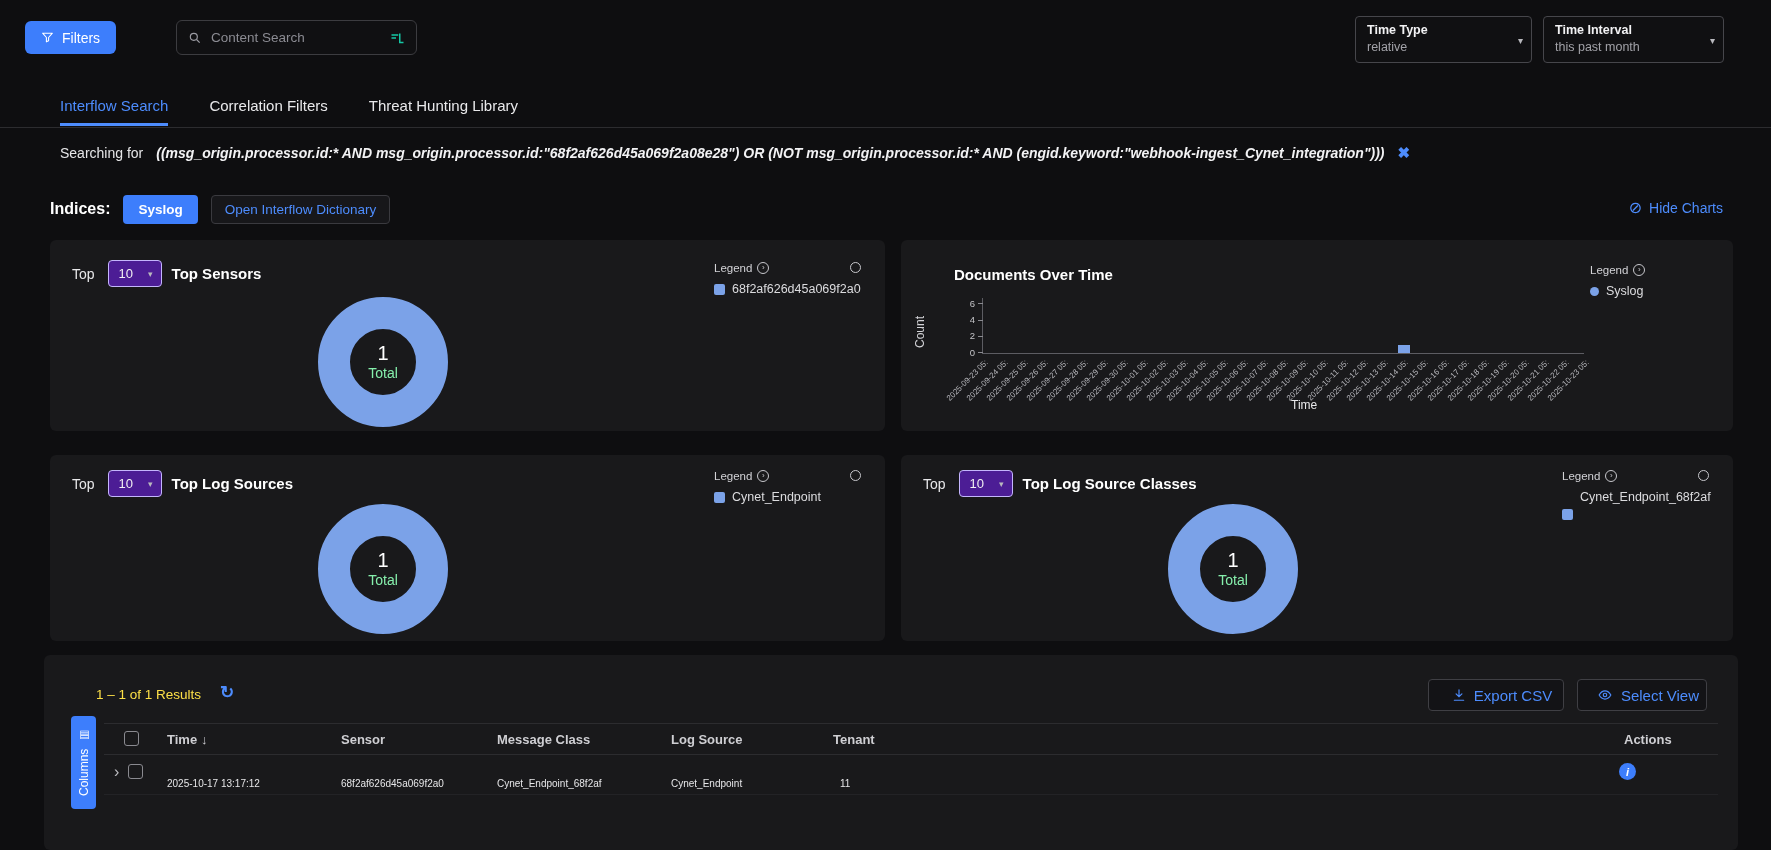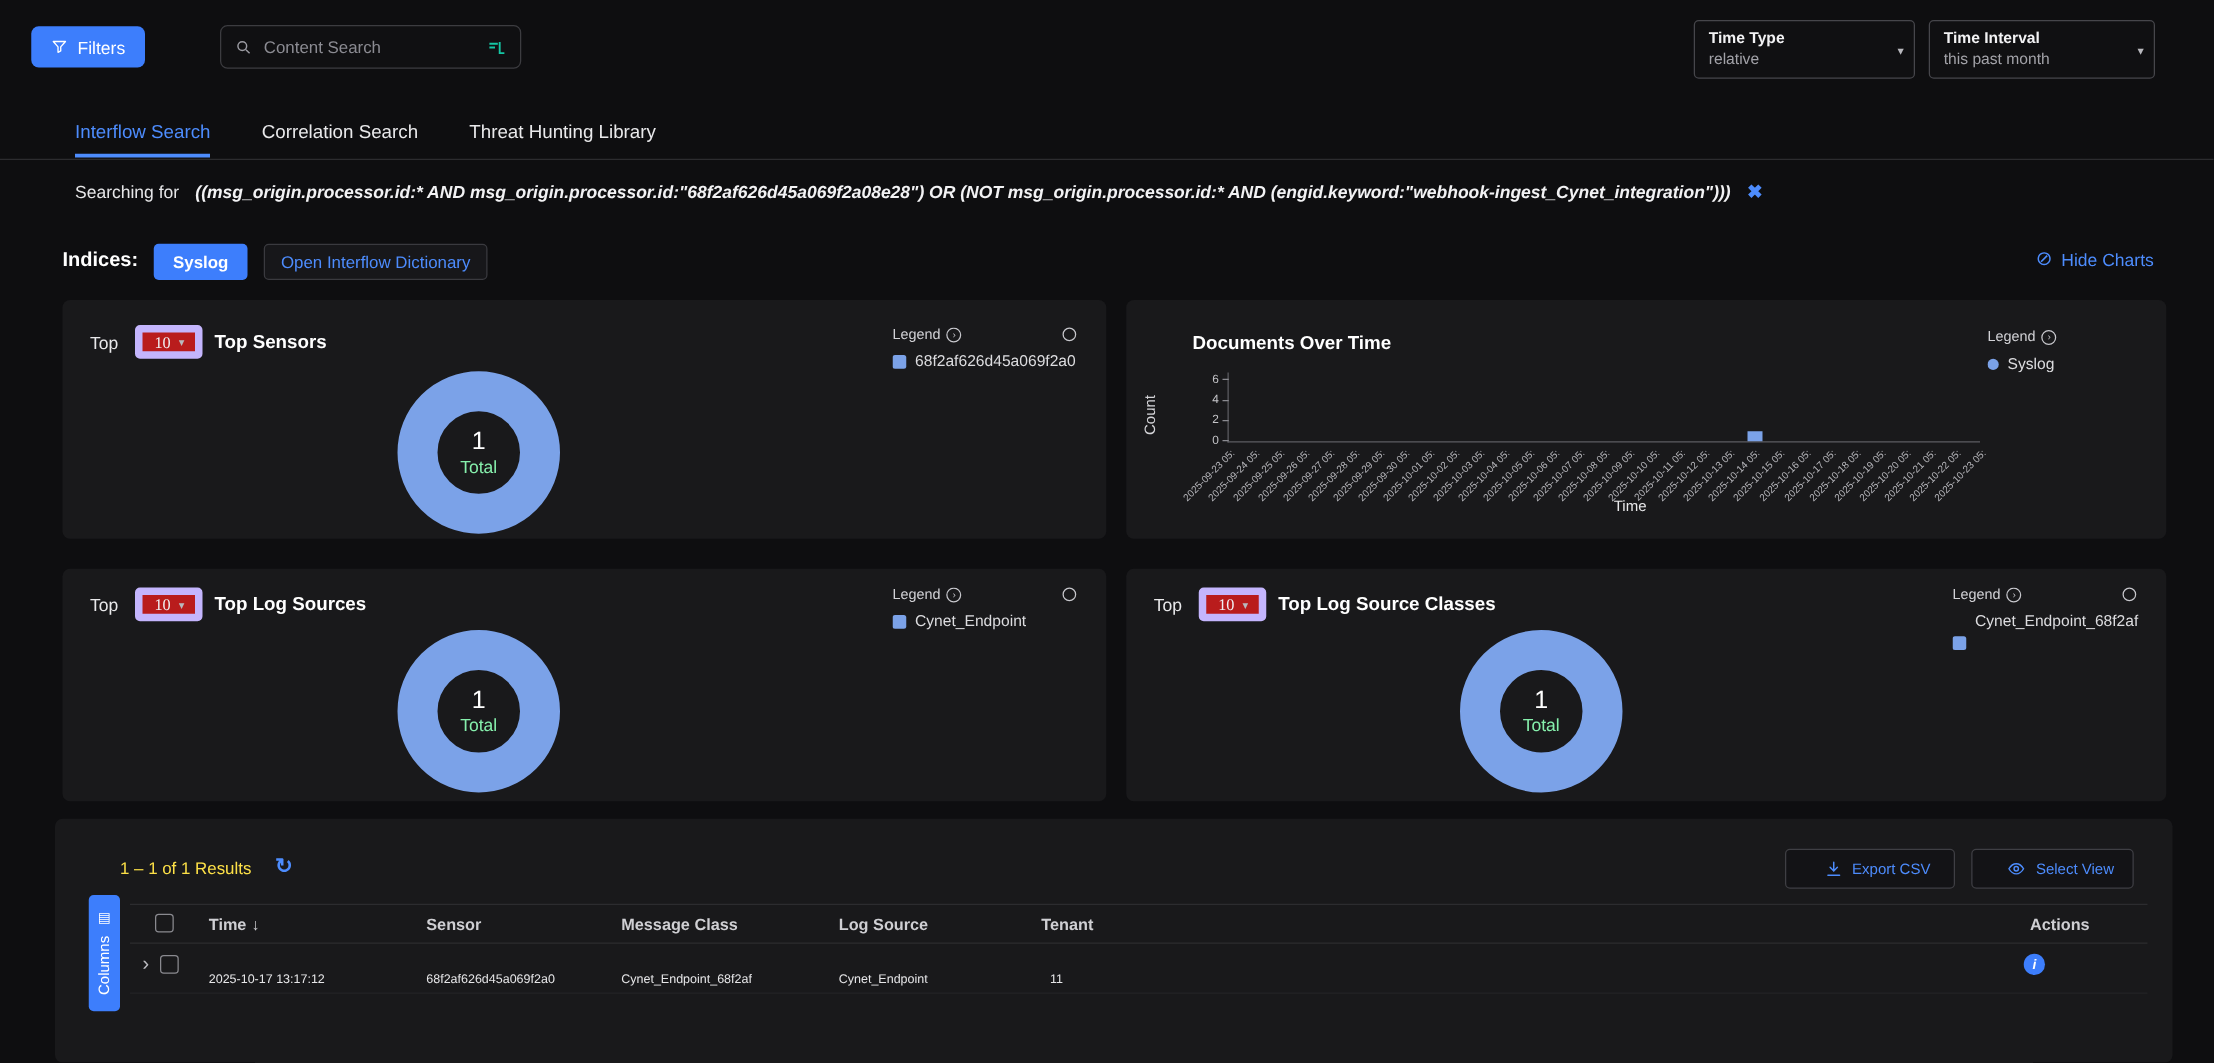--- a/index.html
+++ b/index.html
@@ -75,23 +75,23 @@
   .panel { position:absolute; background:#19191b; border-radius:6px; }
   #p1 { left:50px;  top:240px; width:835px; height:191px; }
   #p2 { left:901px; top:240px; width:832px; height:191px; }
   #p3 { left:50px;  top:455px; width:835px; height:186px; }
   #p4 { left:901px; top:455px; width:832px; height:186px; }
 
   .phead { position:absolute; left:22px; top:20px; display:flex; align-items:center; }
   .row2 .phead { top:15px; }
   .plabel { font-size:14px; color:#e8e8ea; }
   .mini-select {
-    margin-left:13px; width:54px; height:27px; background:#b91c1c; border:6px solid #c4b5fd;
+    margin-left:13px; width:54px; height:27px; background:#4c1d95; border:1px solid #c4b5fd;
     border-radius:4px; display:flex; align-items:center; justify-content:space-between;
-    padding:0 8px 0 10px; font-size:13px; color:#f0f0f2;font-family:Liberation Serif, serif;
+    padding:0 8px 0 10px; font-size:13px; color:#f0f0f2;
   }
   .mini-select .caret { font-size:9px; color:#b9b9be; }
   .ptitle { font-size:15px; font-weight:700; color:#fff; }
   .phead .ptitle { margin-left:10px; }
 
   .legend { position:absolute; overflow:hidden; }
   .legend-head { display:flex; align-items:center; gap:5px; font-size:11.5px; color:#d2d2d6; }
   .icon-circle {
     width:12px; height:12px; border:1px solid #c7c7cc; border-radius:50%;
     display:inline-flex; align-items:center; justify-content:center;
@@ -142,21 +142,21 @@
     position:absolute; left:215px; top:24px; width:198px; height:32px;
     border:1px solid #3c3c40; border-radius:4px; background:#101012;
     display:flex; align-items:center; gap:8px; padding:0 10px;
   }
   .page-search input {
     flex:1; background:transparent; border:none; outline:none;
     color:#e6e6e8; font-size:13px; font-family:"Liberation Sans",sans-serif; min-width:0;
   }
   .ghost-btn {
     position:absolute; top:24px; height:32px; background:#131316; border:1px solid #3f3f44;
-    border-radius:4px; color:var(--link,#4d8cfd); font-size:12px;
+    border-radius:4px; color:var(--link,#4d8cfd); font-size:15px;
     display:flex; align-items:center; justify-content:center; gap:8px;
     font-family:"Liberation Sans",sans-serif;
     padding-left:12px;
   }
   #export-btn { left:1384px; width:136px; }
   #select-view-btn { left:1533px; width:130px; }
   .columns-btn {
     position:absolute; left:27px; top:61px; width:25px; height:93px;
     background:var(--accent,#3d7efc); border-radius:4px; color:#fff;
     writing-mode:vertical-rl; transform:rotate(180deg);
@@ -209,21 +209,21 @@
   <span class="caret" data-interactable="false">▾</span>
 </div>
 <div class="time-dd" id="time-interval" data-interactable="true">
   <span class="lbl" data-interactable="false">Time Interval</span>
   <span class="val" data-interactable="false">this past month</span>
   <span class="caret" data-interactable="false">▾</span>
 </div>
 
 <div class="tabs" data-interactable="false">
   <span class="tab active" data-interactable="true">Interflow Search</span>
-  <span class="tab" data-interactable="true">Correlation Search</span>
+  <span class="tab" data-interactable="true">Correlation Filters</span>
   <span class="tab" data-interactable="true">Threat Hunting Library</span>
 </div>
 <div class="tabs-divider" data-interactable="false"></div>
 
 <div class="search-line" data-interactable="false">
   <span class="prefix" data-interactable="false">Searching for</span>
   <span class="query" data-interactable="false">((msg_origin.processor.id:* AND msg_origin.processor.id:"68f2af626d45a069f2a08e28") OR (NOT msg_origin.processor.id:* AND (engid.keyword:"webhook-ingest_Cynet_integration")))</span>
   <span class="close-x" data-interactable="true">✖</span>
 </div>
 

